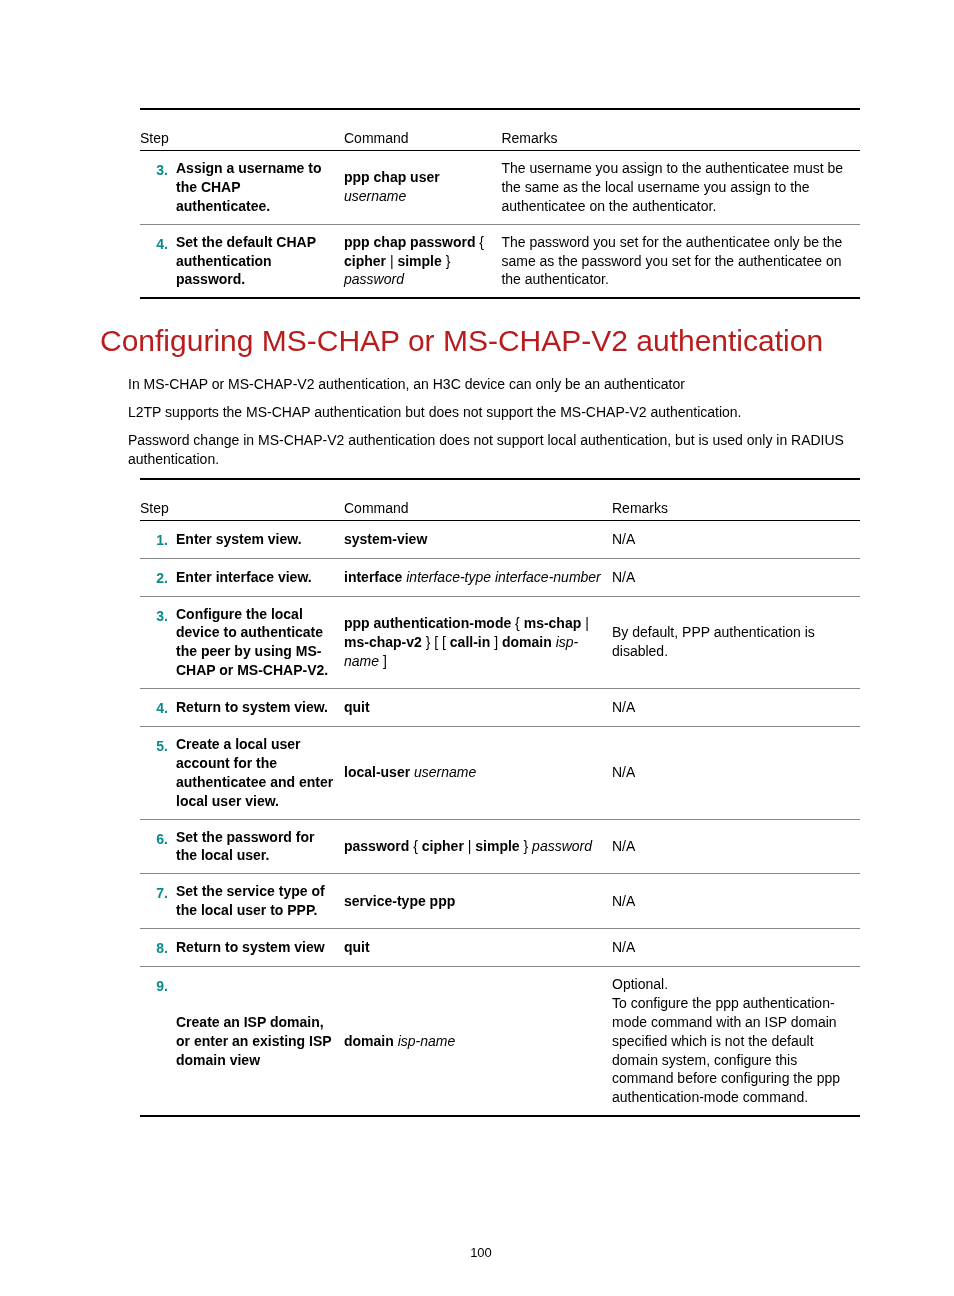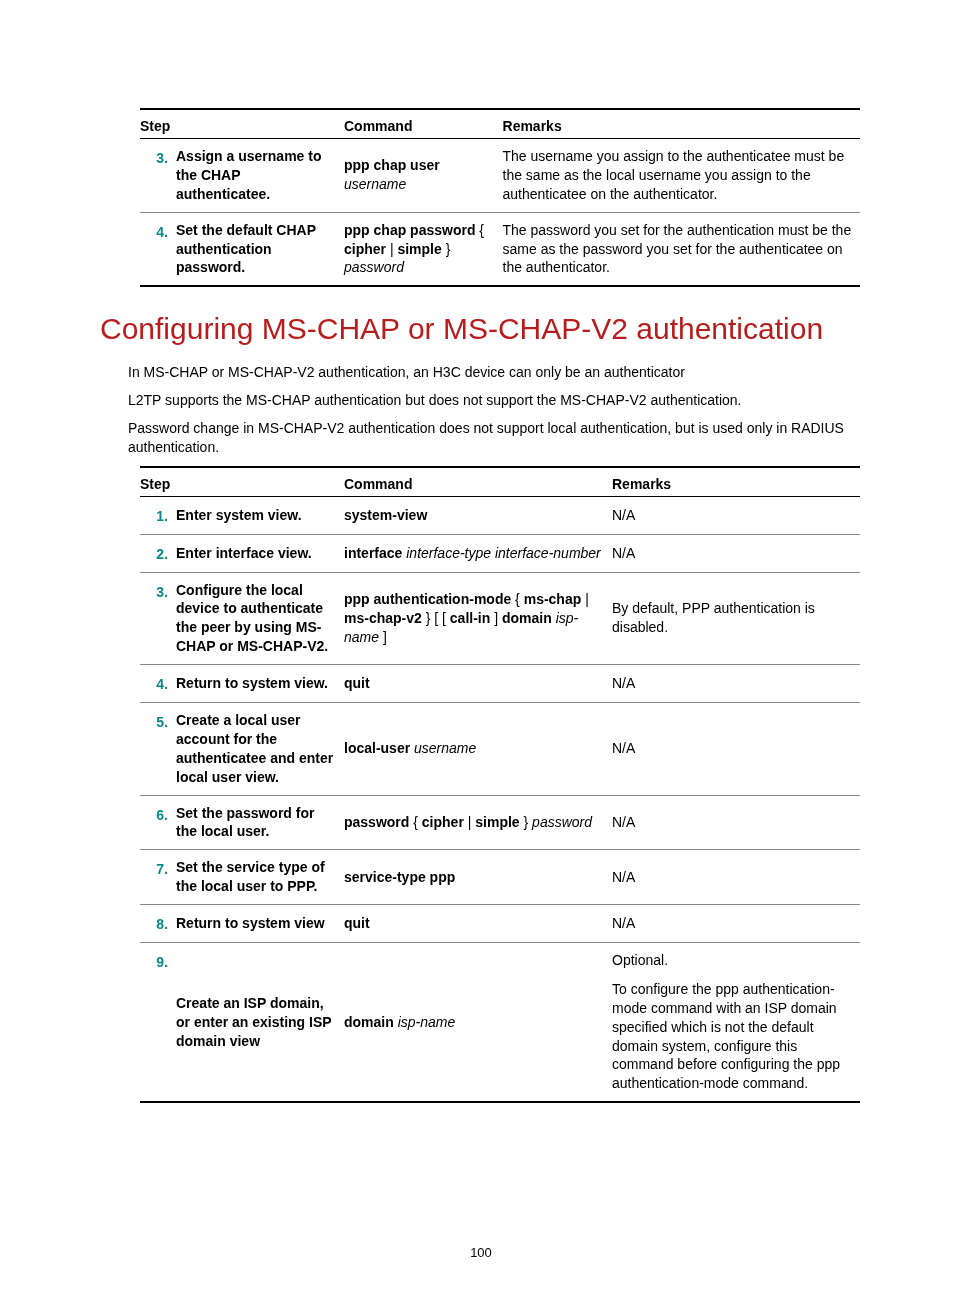--- a/index.html
+++ b/index.html
@@ -21,22 +21,22 @@
   table.cfg {
     border-collapse: collapse;
     width: 720px;
     margin-left: 40px;
     margin-top: 8px;
     margin-bottom: 24px;
   }
   table.cfg thead tr.topline td {
     border-top: 2px solid #000;
     border-bottom: 1px solid #000;
-    font-weight: bold;
-    padding: 8px 8px 4px 0;
+    font-weight: normal;
+    padding: 20px 8px 4px 0;
   }
   table.cfg tbody td {
     border-bottom: 1px solid #888;
     padding: 8px 8px 8px 0;
     vertical-align: middle;
     line-height: 1.35;
   }
   table.cfg tbody tr:last-child td {
     border-bottom: 2px solid #000;
   }
@@ -94,21 +94,21 @@
           <b>ppp chap user</b><i> username</i>
         </td>
         <td>The username you assign to the authenticatee must be the same as the local username you assign to the authenticatee on the authenticator.</td>
       </tr>
       <tr>
         <td class="stepnum">4.</td>
         <td class="stepdesc">Set the default CHAP authentication password.</td>
         <td class="cmd">
           <b>ppp chap password</b><span> { </span><b>cipher</b><span> | </span><b>simple</b><span> } </span><i>password</i>
         </td>
-        <td>The password you set for the authentication must be the same as the password you set for the authenticatee on the authenticator.</td>
+        <td>The password you set for the authenticatee only be the same as the password you set for the authenticatee on the authenticator.</td>
       </tr>
     </tbody>
   </table>
 
   <h2 class="section">Configuring MS-CHAP or MS-CHAP-V2 authentication</h2>
 
   <p class="body">In MS-CHAP or MS-CHAP-V2 authentication, an H3C device can only be an authenticator</p>
   <p class="body">L2TP supports the MS-CHAP authentication but does not support the MS-CHAP-V2 authentication.</p>
   <p class="body">Password change in MS-CHAP-V2 authentication does not support local authentication, but is used only in RADIUS authentication.</p>
 
@@ -171,21 +171,21 @@
         <td class="stepnum">8.</td>
         <td class="stepdesc">Return to system view</td>
         <td class="cmd"><b>quit</b></td>
         <td>N/A</td>
       </tr>
       <tr>
         <td class="stepnum">9.</td>
         <td class="stepdesc">Create an ISP domain, or enter an existing ISP domain view</td>
         <td class="cmd"><b>domain</b><i> isp-name</i></td>
         <td>
-          <div style="margin-bottom:10px">Optional.</div>
+          <div style="margin-bottom:0">Optional.</div>
           <span>To configure the </span><b>ppp authentication-mode</b><span> command with an ISP domain specified which is not the default domain </span><b>system</b><span>, configure this command before configuring the </span><b>ppp authentication-mode</b><span> command.</span>
         </td>
       </tr>
     </tbody>
   </table>
 
   <div class="pagenum">100</div>
 </div>
 
 </body></html>

